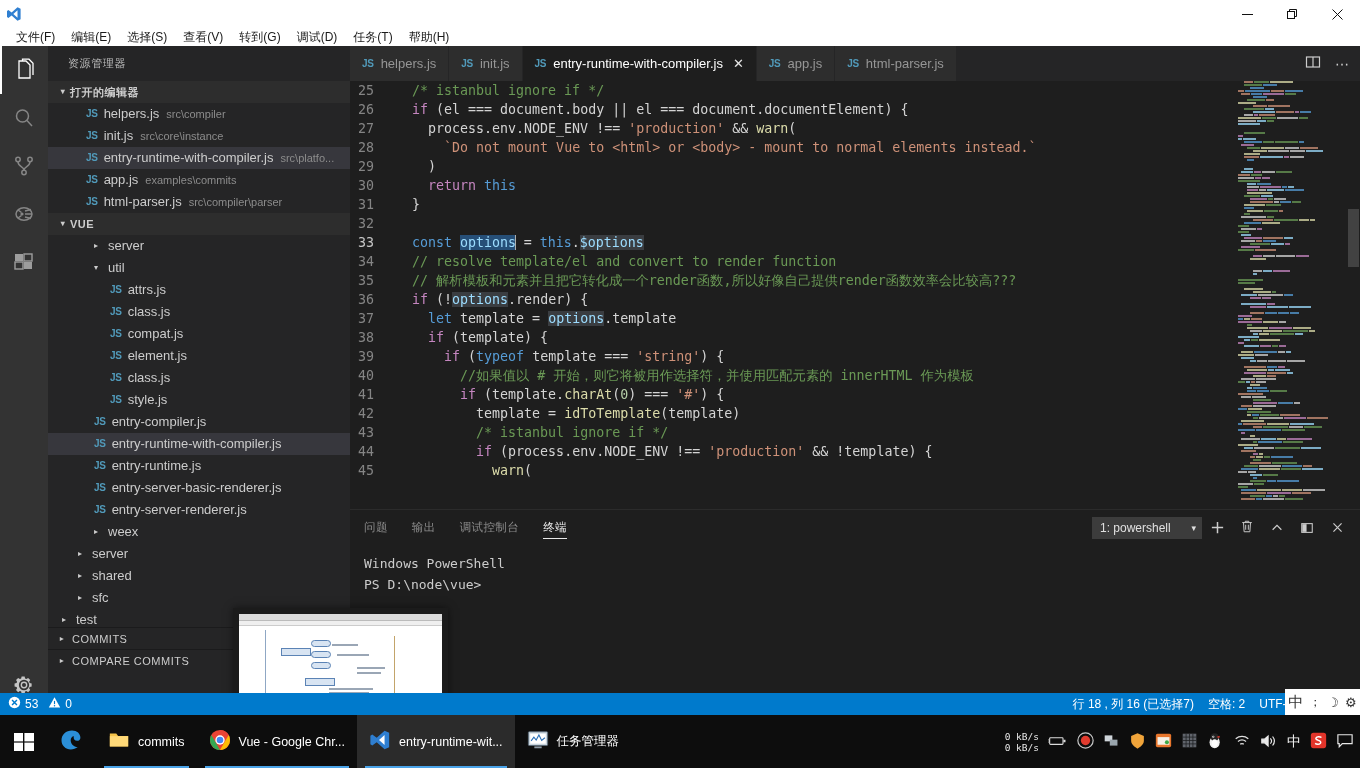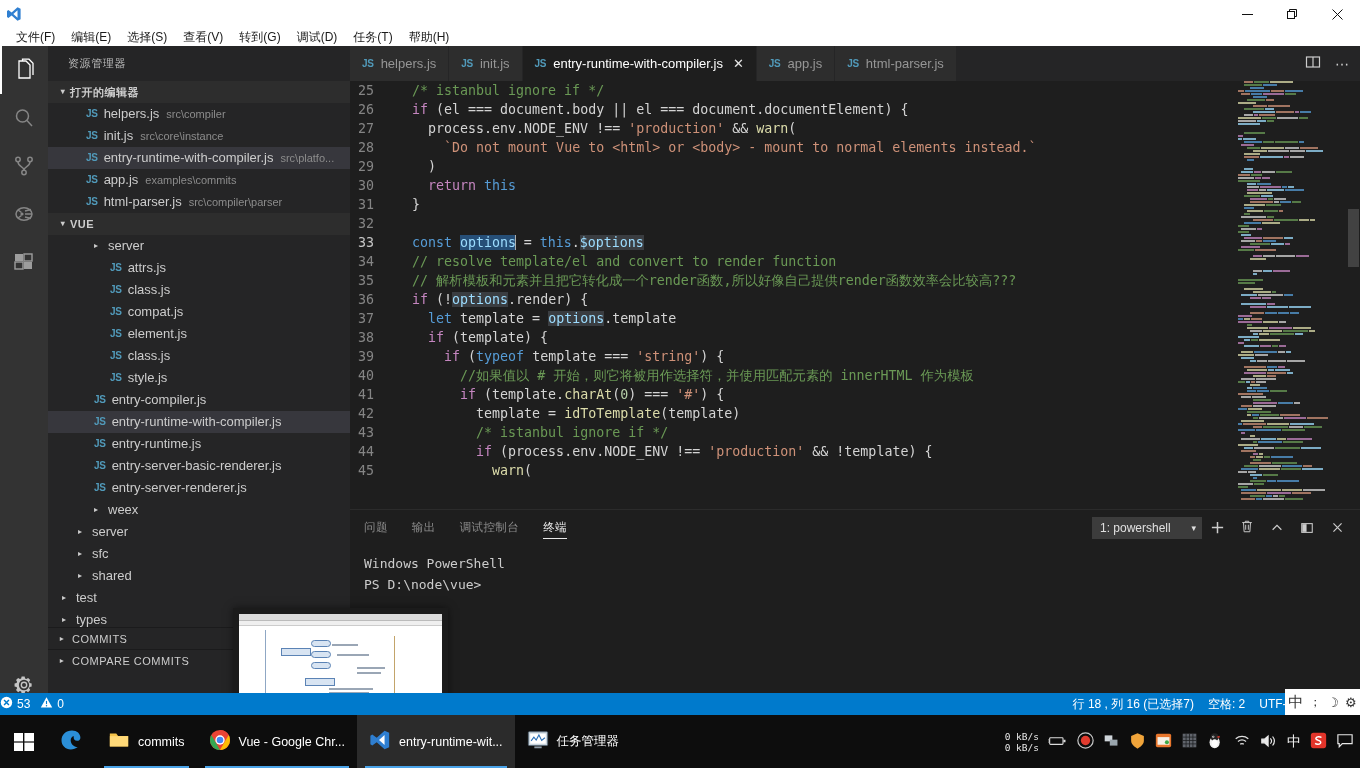--- a/index.html
+++ b/index.html
@@ -159,21 +159,21 @@
     font-family:"DejaVu Sans Mono","Liberation Mono",monospace;
     font-size:13px; line-height:21px; color:#cccccc;
   }
 
   
   .statusbar {
     position:absolute; bottom:53px; left:0; width:1360px; height:22px;
     background:#007acc; color:#ffffff; display:flex; align-items:center;
     font-size:12px;
   }
-  .sb-left { display:flex; align-items:center; gap:4px; }
+  .sb-left { display:flex; align-items:center; padding-left:8px; gap:4px; }
   .sb-right { margin-left:auto; display:flex; align-items:center; gap:14px; padding-right:6px; }
   .sb-item { display:flex; align-items:center; gap:4px; white-space:nowrap; }
 
   
   .ime-overlay {
     position:absolute; bottom:53px; right:0; width:75px; height:26px;
     background:#ffffff; display:flex; align-items:center; justify-content:center; gap:6px;
     color:#333; font-size:15px;
   }
 
@@ -345,20 +345,24 @@
     <div class="sec-header">
       <span class="tw arrow expanded"></span>
       <span>VUE</span>
     </div>
 
     <div id="tree">
         <div class="tree-row" style="padding-left: 42px;">
           <span class="arrow collapsed" style="margin-right: 6px;"></span>
           <span>server</span>
         </div>
+        <div class="tree-row" style="padding-left: 42px;">
+          <span class="arrow expanded" style="margin-right: 6px;"></span>
+          <span>util</span>
+        </div>
         <div class="tree-row" style="padding-left: 58px;">
           <span class="js-badge" style="margin-left: 4px;">JS</span>
           <span>attrs.js</span>
         </div>
         <div class="tree-row" style="padding-left: 58px;">
           <span class="js-badge" style="margin-left: 4px;">JS</span>
           <span>class.js</span>
         </div>
         <div class="tree-row" style="padding-left: 58px;">
           <span class="js-badge" style="margin-left: 4px;">JS</span>
@@ -399,25 +403,25 @@
         <div class="tree-row" style="padding-left: 42px;">
           <span class="arrow collapsed" style="margin-right: 6px;"></span>
           <span>weex</span>
         </div>
         <div class="tree-row" style="padding-left: 26px;">
           <span class="arrow collapsed" style="margin-right: 6px;"></span>
           <span>server</span>
         </div>
         <div class="tree-row" style="padding-left: 26px;">
           <span class="arrow collapsed" style="margin-right: 6px;"></span>
-          <span>sfc</span>
+          <span>shared</span>
         </div>
         <div class="tree-row" style="padding-left: 26px;">
           <span class="arrow collapsed" style="margin-right: 6px;"></span>
-          <span>shared</span>
+          <span>sfc</span>
         </div>
         <div class="tree-row" style="padding-left: 10px;">
           <span class="arrow collapsed" style="margin-right: 6px;"></span>
           <span>test</span>
         </div>
         <div class="tree-row" style="padding-left: 10px;">
           <span class="arrow collapsed" style="margin-right: 6px;"></span>
           <span>types</span>
         </div>
       </div>

